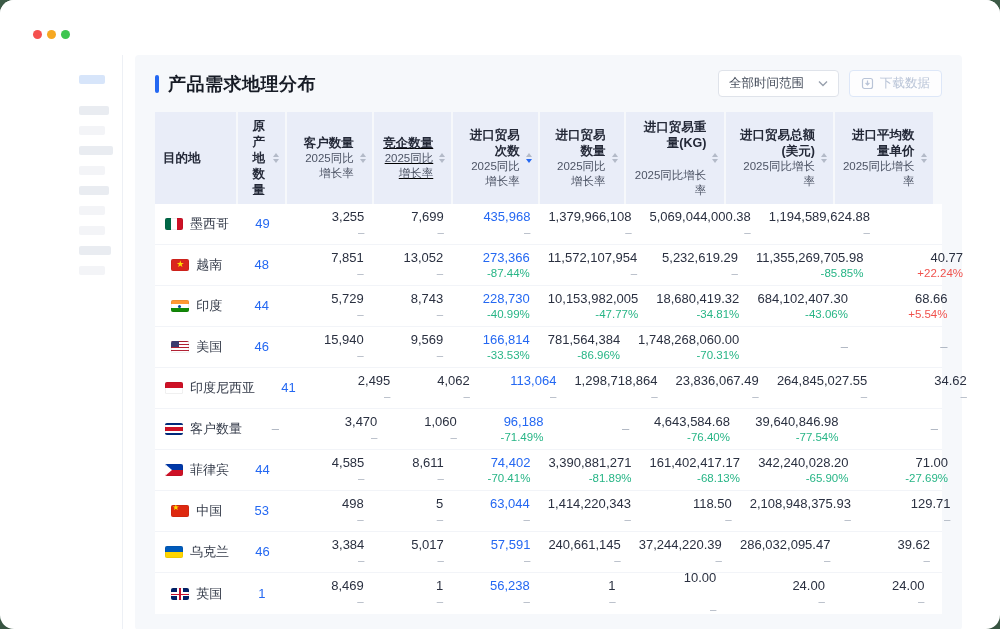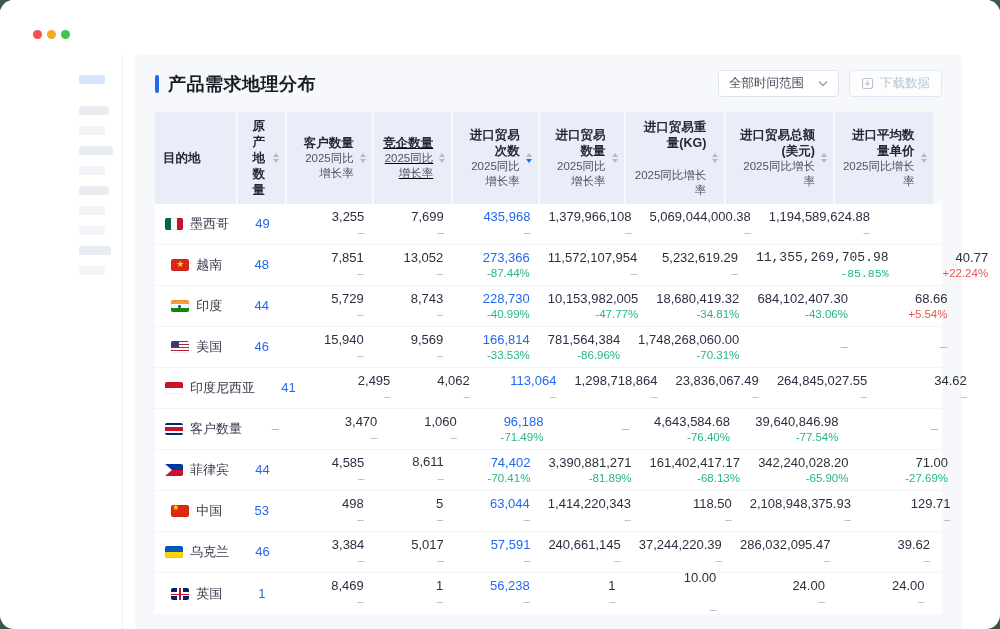--- a/index.html
+++ b/index.html
@@ -274,21 +274,21 @@
                 <div class="s pct-down">-87.44%</div>
               </div>
               <div class="td align-right" style="flex: 0 0 10.9%;">
                 <div class="v">11,572,107,954</div>
                 <div class="s pct-none">–</div>
               </div>
               <div class="td align-right" style="flex: 0 0 12.8%;">
                 <div class="v">5,232,619.29</div>
                 <div class="s pct-none">–</div>
               </div>
-              <div class="td align-right" style="flex: 0 0 13.8%; font-family: Liberation Mono, monospace;">
+              <div class="td align-right" style="flex: 0 0 13.8%;">
                 <div class="v">11,355,269,705.98</div>
                 <div class="s pct-down">-85.85%</div>
               </div>
               <div class="td align-right" style="flex: 0 0 12.4%;">
                 <div class="v">40.77</div>
                 <div class="s pct-up">+22.24%</div>
               </div>
             </div>
             <div class="tr">
               <div class="td align-left dest" style="flex: 0 0 10.6%;">
@@ -439,21 +439,21 @@
                 <span class="flag flag-ph"></span>
                 <span class="country">菲律宾</span>
               </div>
               <div class="td align-center" style="flex: 0 0 6.2%;">
                 <div class="v link">44</div>
               </div>
               <div class="td align-right" style="flex: 0 0 11%;">
                 <div class="v">4,585</div>
                 <div class="s pct-none">–</div>
               </div>
-              <div class="td align-right" style="flex: 0 0 10.1%; justify-content: space-between;">
+              <div class="td align-right" style="flex: 0 0 10.1%;">
                 <div class="v">8,611</div>
                 <div class="s pct-none">–</div>
               </div>
               <div class="td align-right" style="flex: 0 0 11%;">
                 <div class="v link">74,402</div>
                 <div class="s pct-down">-70.41%</div>
               </div>
               <div class="td align-right" style="flex: 0 0 10.9%;">
                 <div class="v">3,390,881,271</div>
                 <div class="s pct-down">-81.89%</div>

